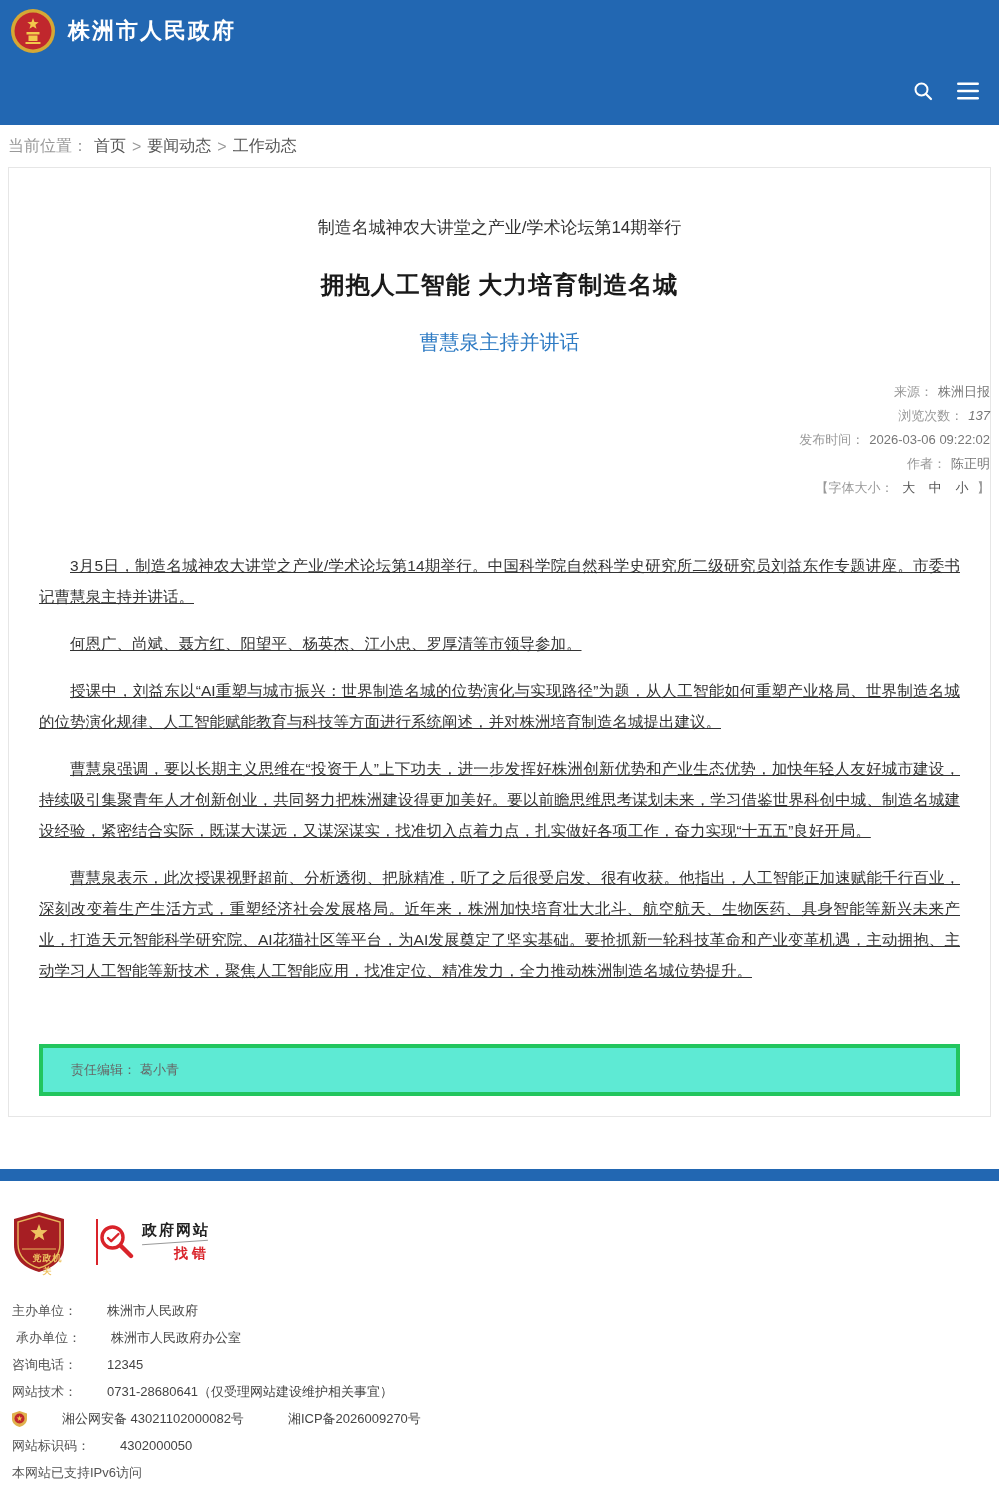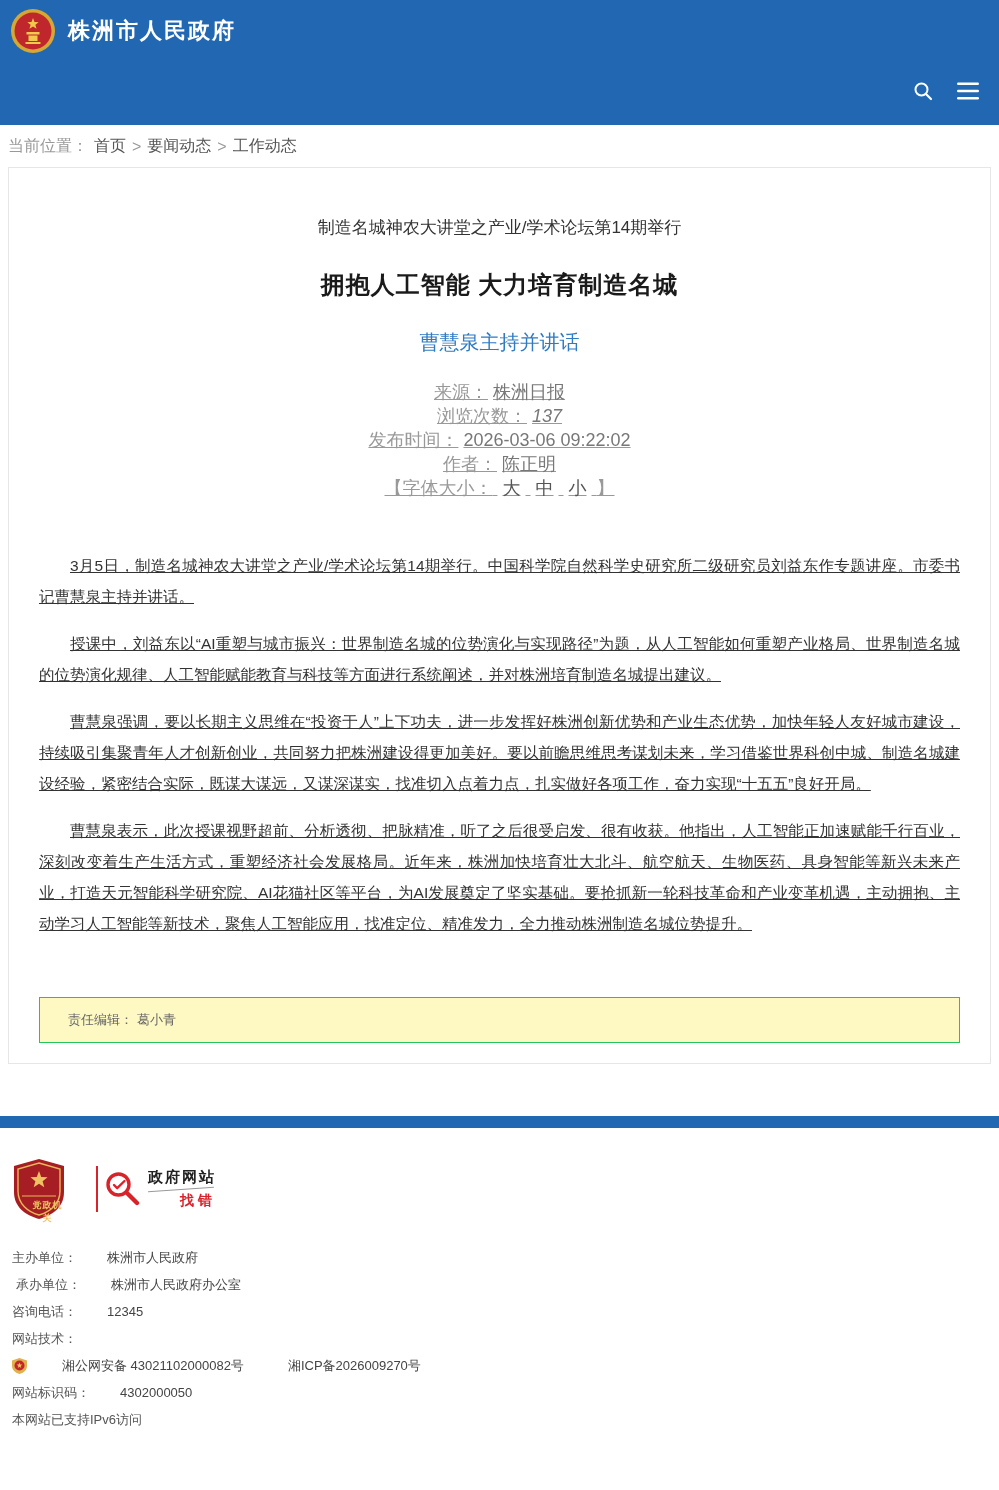--- a/index.html
+++ b/index.html
@@ -23,39 +23,39 @@
   
   .breadcrumb { padding:11px 8px 10px; font-size:16px; color:#999; display:flex; align-items:center; gap:6px; }
   .breadcrumb .crumb { color:#555; }
   .breadcrumb .sep { color:#999; }
 
   
   .container { margin:0 8px; border:1px solid #e6e6e6; background:#fff; padding:48px 0 20px; }
   .article-supertitle { text-align:center; font-size:17px; color:#333; }
   .article-title { text-align:center; font-size:24px; font-weight:bold; color:#1a1a1a; margin-top:30px; letter-spacing:1px; }
   .article-subtitle { text-align:center; font-size:20px; color:#2e7bc4; margin-top:28px; }
-  .meta { margin-top:24px; text-align:center; font-size:18px; color:#999;text-decoration:underline; }
+  .meta { margin-top:24px; text-align:right; font-size:13px; color:#999; }
   .meta-line { line-height:24px; }
   .meta-value { color:#777; margin-left:5px; }
   .views-value { font-style:italic; }
   .fs-opt { color:#555; margin:0 5px; }
   .article-body { padding:0 30px; margin-top:50px; font-size:15.5px; line-height:2.0; color:#333; text-align:justify; }
   .article-body p { text-indent:2em; margin-bottom:16px;text-decoration:underline; }
-  .editor-bar { margin:58px 30px 0; background:#fef9c3; border:1px solid #22c55e; padding:13px 28px; font-size:13px; color:#666; }
+  .editor-bar { margin:58px 30px 0; background:#5eead4; border:4px solid #22c55e; padding:13px 28px; font-size:13px; color:#666; }
   .editor-bar .editor-name { margin-left:4px; }
 
   
   .blue-strip { height:12px; background:#2267b2; margin-top:52px; }
 
   
   .page-footer { padding:26px 12px 30px; font-size:13px; color:#444; }
   .badges { display:flex; gap:30px; align-items:center; margin:4px 0 24px; }
   .shield-badge { position:relative; width:54px; height:62px; display:block; }
   .shield-label { position:absolute; left:17px; right:0; top:41px; text-align:center; color:#eec261; font-size:9px; font-weight:bold; letter-spacing:1px; }
-  .zhaocuo-badge { display:flex; align-items:center; gap:8px; padding-left:6px; border-left:2px solid #d9232a; height:46px; }
+  .zhaocuo-badge { display:flex; align-items:center; gap:8px; padding-left:0; border-left:2px solid #d9232a; height:46px; }
   .zc-text { display:flex; flex-direction:column; line-height:1.25; position:relative; }
   .zc-top { font-size:15px; font-weight:bold; color:#222; letter-spacing:2px; }
   .zc-divider { width:66px; height:1px; background:#999; transform:rotate(-4deg); margin:2px 0; }
   .zc-bottom { font-size:14px; font-weight:bold; color:#d9232a; letter-spacing:4px; align-self:flex-end; }
   .footer-line { line-height:27px; display:flex; align-items:center;gap:25px; }
   .footer-line.indent { padding-left:4px; }
   .footer-line .lab { color:#555; }
   .footer-line .val { color:#444; margin-left:5px; }
   .beian-icon { display:inline-flex; margin-right:5px; }
   .beian-link { margin-right:14px; }
@@ -125,20 +125,21 @@
       <span>【字体大小：</span>
       <span class="fs-opt clickable">大</span>
       <span class="fs-opt clickable">中</span>
       <span class="fs-opt clickable">小</span>
       <span>】</span>
     </div>
   </div>
 
   <div class="article-body">
     <p>3月5日，制造名城神农大讲堂之产业/学术论坛第14期举行。中国科学院自然科学史研究所二级研究员刘益东作专题讲座。市委书记曹慧泉主持并讲话。</p>
+    <p>何恩广、尚斌、聂方红、阳望平、杨英杰、江小忠、罗厚清等市领导参加。</p>
     <p>授课中，刘益东以“AI重塑与城市振兴：世界制造名城的位势演化与实现路径”为题，从人工智能如何重塑产业格局、世界制造名城的位势演化规律、人工智能赋能教育与科技等方面进行系统阐述，并对株洲培育制造名城提出建议。</p>
     <p>曹慧泉强调，要以长期主义思维在“投资于人”上下功夫，进一步发挥好株洲创新优势和产业生态优势，加快年轻人友好城市建设，持续吸引集聚青年人才创新创业，共同努力把株洲建设得更加美好。要以前瞻思维思考谋划未来，学习借鉴世界科创中城、制造名城建设经验，紧密结合实际，既谋大谋远，又谋深谋实，找准切入点着力点，扎实做好各项工作，奋力实现“十五五”良好开局。</p>
     <p>曹慧泉表示，此次授课视野超前、分析透彻、把脉精准，听了之后很受启发、很有收获。他指出，人工智能正加速赋能千行百业，深刻改变着生产生活方式，重塑经济社会发展格局。近年来，株洲加快培育壮大北斗、航空航天、生物医药、具身智能等新兴未来产业，打造天元智能科学研究院、AI花猫社区等平台，为AI发展奠定了坚实基础。要抢抓新一轮科技革命和产业变革机遇，主动拥抱、主动学习人工智能等新技术，聚焦人工智能应用，找准定位、精准发力，全力推动株洲制造名城位势提升。</p>
   </div>
 
   <div class="editor-bar">
     <span>责任编辑：</span><span class="editor-name">葛小青</span>
   </div>
 </main>
 
@@ -180,20 +181,21 @@
   <div class="footer-line indent">
     <span class="lab">承办单位：</span>
     <span class="val">株洲市人民政府办公室</span>
   </div>
   <div class="footer-line">
     <span class="lab">咨询电话：</span>
     <span class="val">12345</span>
   </div>
   <div class="footer-line">
     <span class="lab">网站技术：</span>
+    <span class="val">0731-28680641（仅受理网站建设维护相关事宜）</span>
   </div>
   <div class="footer-line">
     <span class="beian-icon">
       <svg width="15" height="16" viewBox="0 0 15 16">
         <path d="M7.5 0 L15 2.5 V8 C15 12.5 11 15 7.5 16 C4 15 0 12.5 0 8 V2.5 Z" fill="#e0b14d"></path>
         <circle cx="7.5" cy="7.5" r="5" fill="#c0272d"></circle>
         <polygon points="7.5,4.5 8.2,6.6 10.4,6.6 8.6,7.9 9.3,10 7.5,8.7 5.7,10 6.4,7.9 4.6,6.6 6.8,6.6" fill="#f2c94c"></polygon>
       </svg>
     </span>
     <a class="val beian-link clickable">湘公网安备 43021102000082号</a>

